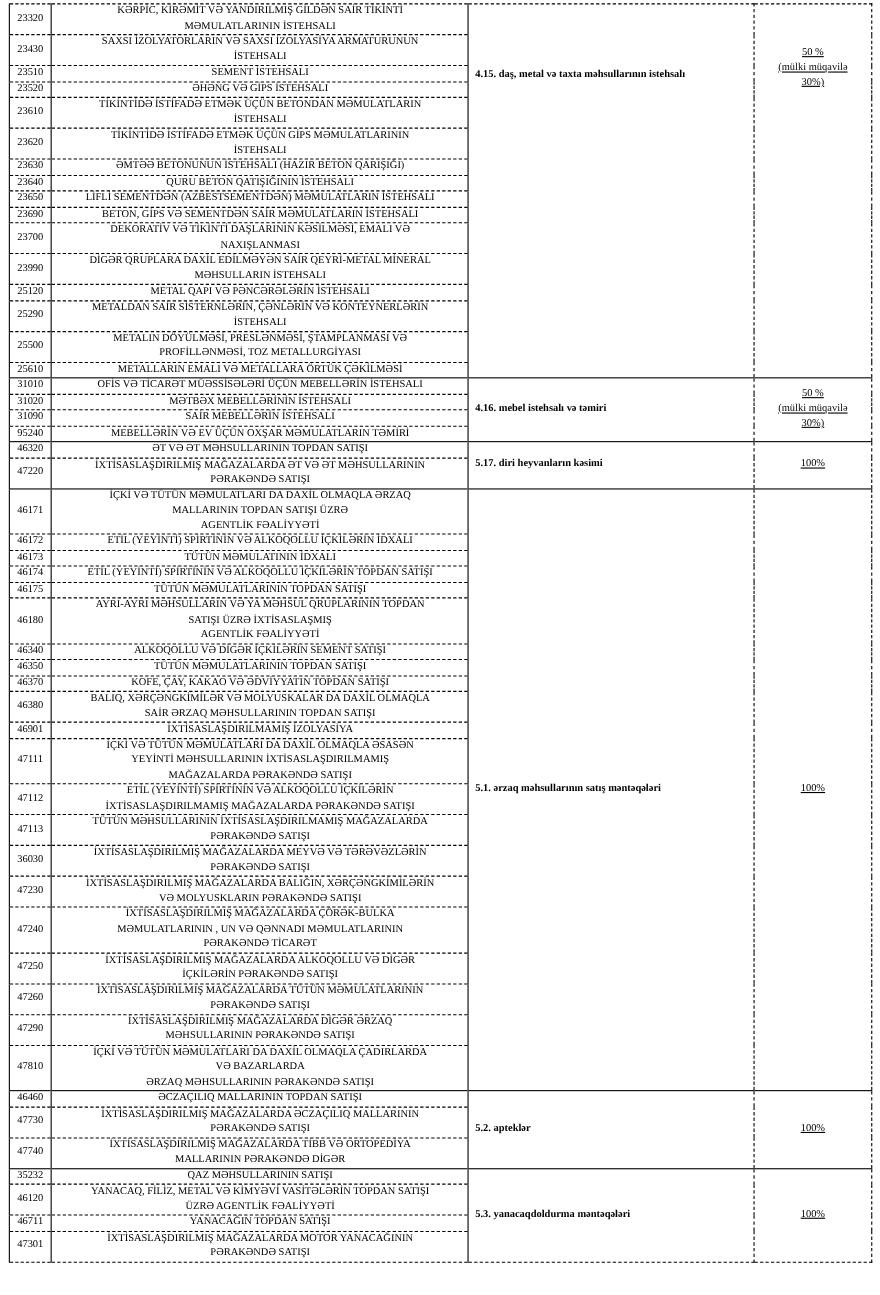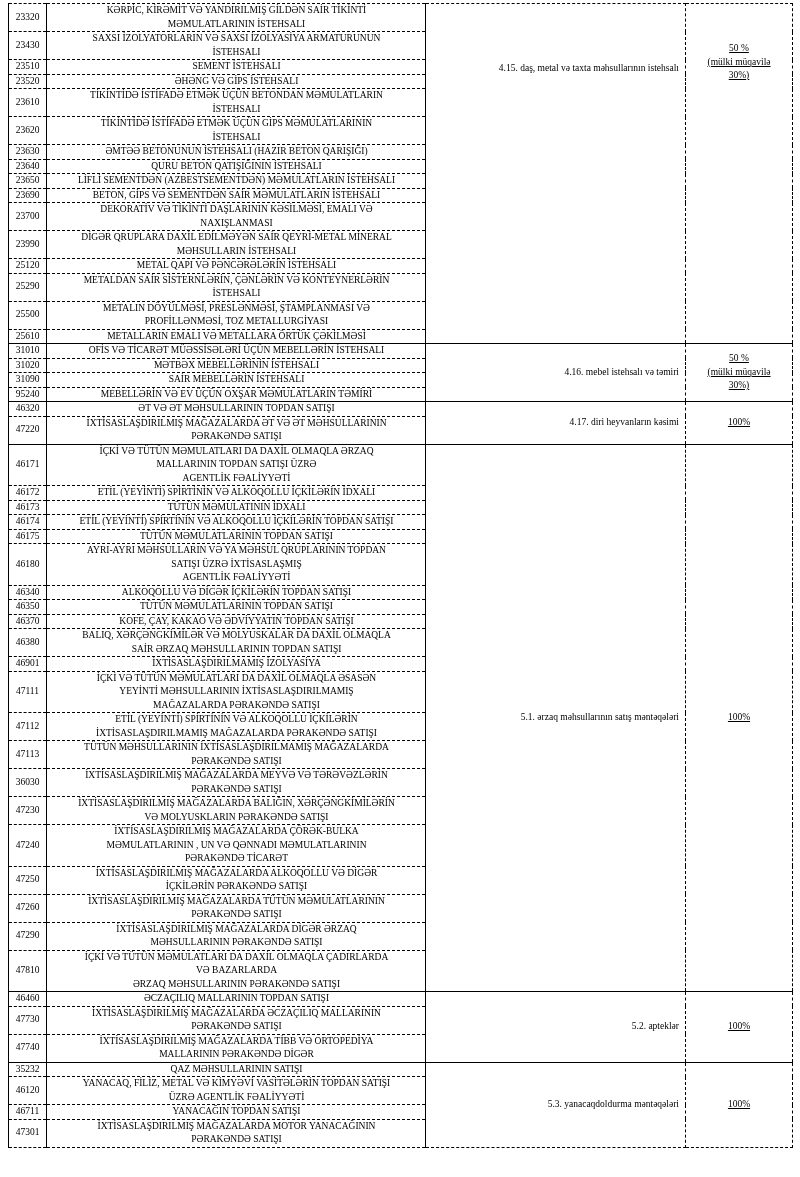--- a/index.html
+++ b/index.html
@@ -45,22 +45,23 @@
     text-align: center;
   }
   td.activity {
     border-right: 1px solid #000;
     padding: 0 2px 0 3px;
     white-space: pre-line;
     text-align: center;
   }
   td.category {
     border-right: 1px dashed #000;
-    text-align: right;
+    text-align: left;
     padding: 0 6px;
+    font-weight: bold;
   }
   td.rate {
     border-right: 1px dashed #000;
     text-align: center;
     white-space: pre-line;
     padding: 0 4px;
     text-decoration: underline;
   }
   
   td.align-top-cat {
@@ -176,21 +177,21 @@
           <td class="code">31090</td>
           <td class="activity">SAİR MEBELLƏRİN İSTEHSALI</td>
         </tr>
         <tr>
           <td class="code">95240</td>
           <td class="activity">MEBELLƏRİN VƏ EV ÜÇÜN OXŞAR MƏMULATLARIN TƏMİRİ</td>
         </tr>
         <tr class="group-start">
           <td class="code">46320</td>
           <td class="activity">ƏT VƏ ƏT MƏHSULLARININ TOPDAN SATIŞI</td>
-          <td class="category" rowspan="2">4.17. diri heyvanların kəsimi</td>
+          <td class="category" rowspan="2">5.17. diri heyvanların kəsimi</td>
           <td class="rate" rowspan="2">100%</td>
         </tr>
         <tr>
           <td class="code">47220</td>
           <td class="activity">İXTİSASLAŞDIRILMIŞ MAĞAZALARDA ƏT VƏ ƏT MƏHSULLARININ
 PƏRAKƏNDƏ SATIŞI</td>
         </tr>
         <tr class="group-start">
           <td class="code">46171</td>
           <td class="activity">İÇKİ VƏ TÜTÜN MƏMULATLARI DA DAXİL OLMAQLA ƏRZAQ
@@ -216,21 +217,21 @@
           <td class="activity">TÜTÜN MƏMULATLARININ TOPDAN SATIŞI</td>
         </tr>
         <tr>
           <td class="code">46180</td>
           <td class="activity">AYRI-AYRI MƏHSULLARIN VƏ YA MƏHSUL QRUPLARININ TOPDAN
 SATIŞI ÜZRƏ İXTİSASLAŞMIŞ
 AGENTLİK FƏALİYYƏTİ</td>
         </tr>
         <tr>
           <td class="code">46340</td>
-          <td class="activity">ALKOQOLLU VƏ DİGƏR İÇKİLƏRİN TOPDAN SATIŞI</td>
+          <td class="activity">ALKOQOLLU VƏ DİGƏR İÇKİLƏRİN SEMENT SATIŞI</td>
         </tr>
         <tr>
           <td class="code">46350</td>
           <td class="activity">TÜTÜN MƏMULATLARININ TOPDAN SATIŞI</td>
         </tr>
         <tr>
           <td class="code">46370</td>
           <td class="activity">KOFE, ÇAY, KAKAO VƏ ƏDVİYYATIN TOPDAN SATIŞI</td>
         </tr>
         <tr>

